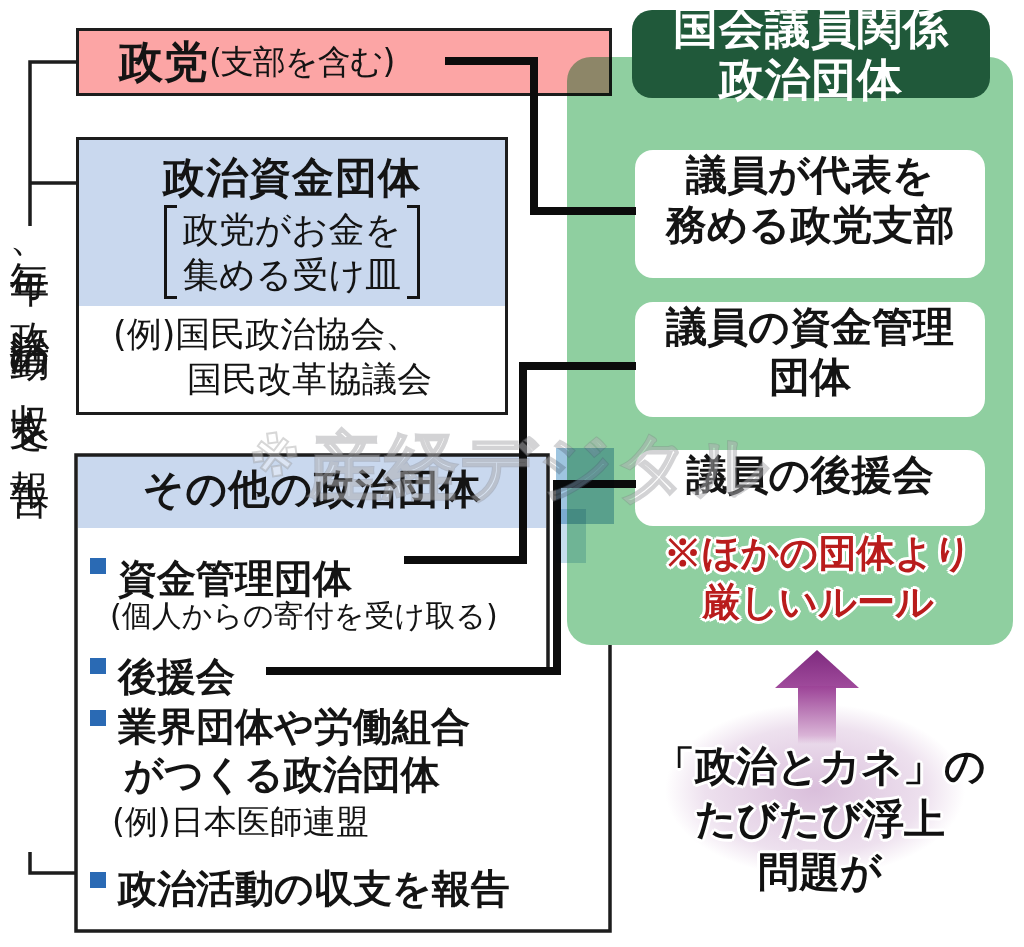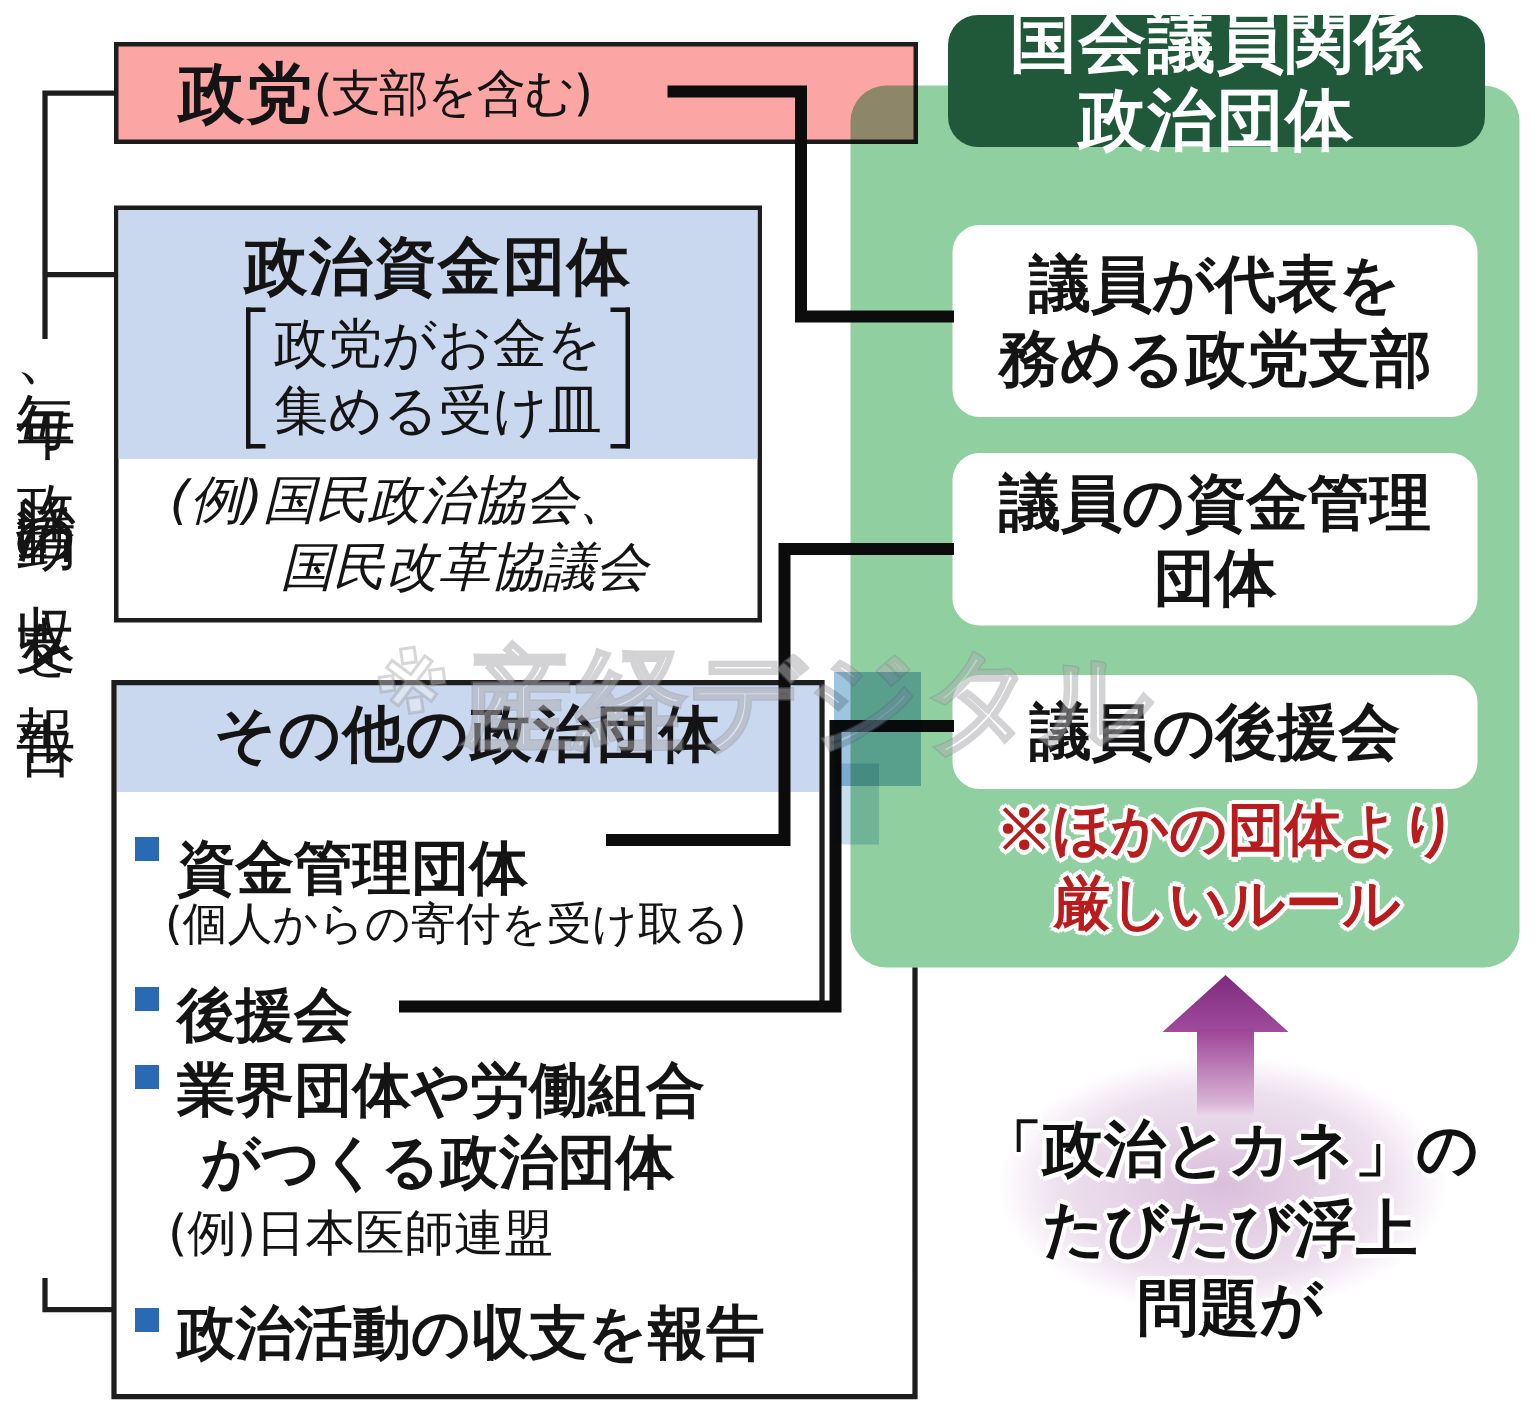--- a/index.html
+++ b/index.html
@@ -19,35 +19,35 @@
   #party-box .title{font-size:44px;font-weight:bold;margin-left:40px;letter-spacing:1px;}
   #party-box .sub{font-size:33px;font-weight:500;letter-spacing:-1px;}
   #fund-box{left:76px;top:137px;width:432px;height:278px;background:#fff;z-index:2;}
   #fund-box .band{position:absolute;left:0;top:0;right:0;height:166px;background:#c9d8ee;}
   #fund-title{position:absolute;left:0;top:10px;width:100%;text-align:center;font-size:42px;font-weight:bold;letter-spacing:1px;}
   .bracket-wrap{position:absolute;left:0;top:62px;width:100%;height:100px;display:flex;justify-content:center;align-items:center;gap:6px;}
   .brk{width:13px;height:94px;box-sizing:border-box;}
   .brk.l{border-left:3px solid #141414;border-top:3px solid #141414;border-bottom:3px solid #141414;}
   .brk.r{border-right:3px solid #141414;border-top:3px solid #141414;border-bottom:3px solid #141414;}
   .brk-text{font-size:36px;font-weight:500;line-height:45px;text-align:center;letter-spacing:0px;}
-  .fund-ex{position:absolute;left:34px;width:100%;font-size:35px;font-weight:500;line-height:45px;font-style:italic;}
+  .fund-ex{position:absolute;left:34px;width:100%;font-size:35px;font-weight:500;line-height:45px;}
   #fund-ex1{top:172px;}
   #fund-ex2{top:217px;left:108px;}
   
   #other-band{left:78px;top:456px;width:468px;height:72px;background:#c9d8ee;z-index:2;}
   #other-header{left:76px;top:462px;width:472px;text-align:center;font-size:41px;font-weight:bold;letter-spacing:1px;z-index:2;}
   .bullet{width:16px;height:16px;background:#2a6ab4;z-index:2;}
   .item{font-weight:bold;font-size:39px;letter-spacing:0px;z-index:2;white-space:nowrap;}
   .inote{font-weight:500;z-index:2;white-space:nowrap;}
   
   #panel{left:567px;top:57px;width:446px;height:588px;background:#8fcfa0;border-radius:24px;z-index:1;}
   #panel-header{left:632px;top:10px;width:358px;height:88px;background:#20593a;border-radius:20px;z-index:1;
     display:flex;flex-direction:column;justify-content:center;align-items:center;}
   #panel-header div{color:#ffffff;font-weight:bold;font-size:45px;line-height:52px;letter-spacing:1px;}
-  .wbox{background:#ffffff;border-radius:18px;z-index:1;display:flex;flex-direction:column;justify-content:center;align-items:center;}
+  .wbox{background:#ffffff;border-radius:18px;z-index:1;display:flex;flex-direction:column;justify-content:flex-start;align-items:center;}
   .wbox div{font-size:41px;font-weight:bold;line-height:50px;letter-spacing:0px;white-space:nowrap;}
   #wbox-a{left:635px;top:150px;width:350px;height:128px;}
   #wbox-b{left:635px;top:302px;width:350px;height:115px;}
   #wbox-c{left:635px;top:450px;width:350px;height:76px;}
   .halo{text-shadow:-2px -2px 0 #fff,2px -2px 0 #fff,-2px 2px 0 #fff,2px 2px 0 #fff,0 -3px 0 #fff,0 3px 0 #fff,-3px 0 0 #fff,3px 0 0 #fff;}
   #panel-note{left:567px;top:528px;width:502px;text-align:center;z-index:1;
     font-family:"DejaVu Serif","Liberation Serif",serif;font-weight:bold;font-size:38px;line-height:49px;color:#b91c1c;}
   
   #cloud{left:615px;top:675px;width:400px;height:230px;z-index:0;
     background:radial-gradient(ellipse 50% 50% at 50% 50%, rgba(187,138,190,0.55), rgba(197,155,200,0.30) 55%, rgba(210,180,212,0) 75%);}
@@ -140,21 +140,21 @@
   <div class="abs" id="other-band"></div>
   <div class="abs" id="other-header">その他の政治団体</div>
 
   <div class="abs bullet" style="left:90px;top:558px;"></div>
   <div class="abs item" style="left:118px;top:552px;">資金管理団体</div>
   <div class="abs inote" style="left:110px;top:596px;font-size:30px;">(個人からの寄付を受け取る)</div>
   <div class="abs bullet" style="left:90px;top:658px;"></div>
   <div class="abs item" style="left:118px;top:650px;">後援会</div>
   <div class="abs bullet" style="left:90px;top:710px;"></div>
   <div class="abs item" style="left:118px;top:700px;">業界団体や労働組合</div>
-  <div class="abs item" style="left:134px;top:748px;">がつくる政治団体</div>
+  <div class="abs item" style="left:124px;top:748px;">がつくる政治団体</div>
   <div class="abs inote" style="left:112px;top:800px;font-size:33px;">(例)日本医師連盟</div>
   <div class="abs bullet" style="left:90px;top:872px;"></div>
   <div class="abs item" style="left:118px;top:862px;">政治活動の収支を報告</div>
 
   <svg class="abs" id="lines" width="1024" height="947" viewBox="0 0 1024 947">
 
     <path d="M 76 62 H 30 V 226" fill="none" stroke="#1d1d1d" stroke-width="3.5"></path>
     <path d="M 30 183 H 76" fill="none" stroke="#1d1d1d" stroke-width="3.5"></path>
     <path d="M 30 852 V 873 H 76" fill="none" stroke="#1d1d1d" stroke-width="3.5"></path>
 

